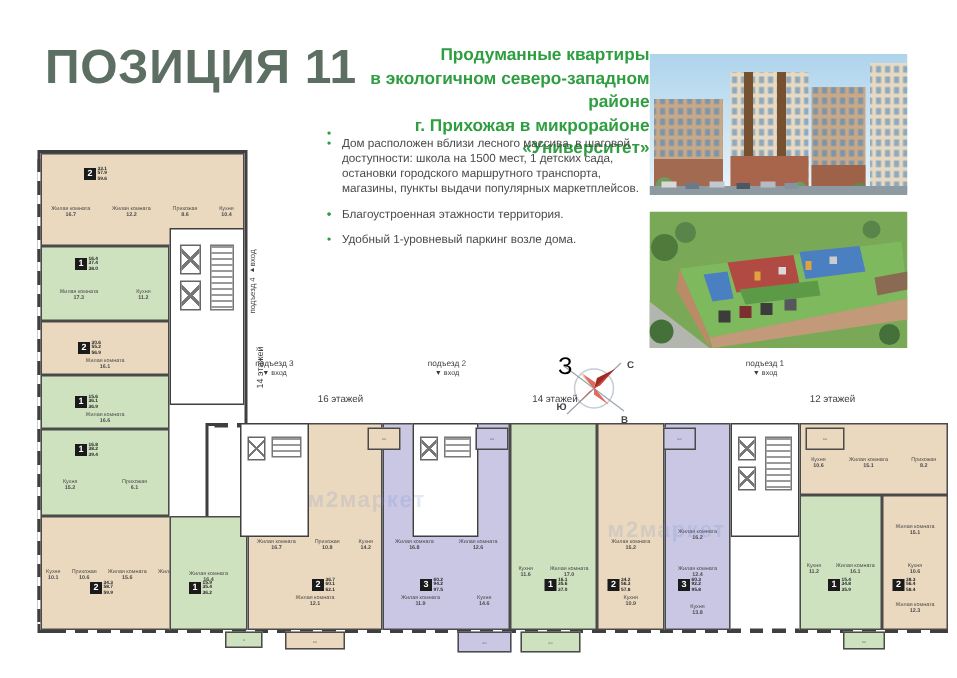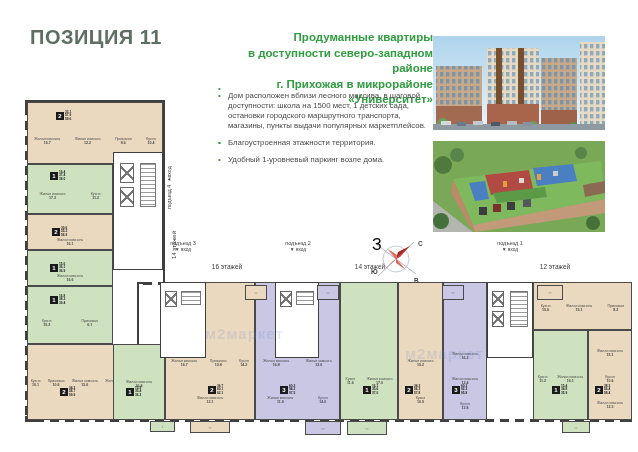--- a/index.html
+++ b/index.html
@@ -1,20 +1,20 @@
 <!DOCTYPE html>
 <html><head>
 <meta charset="utf-8">
 <style>
   * { margin:0; padding:0; box-sizing:border-box; }
   body { background:#888; font-family:"Liberation Sans", sans-serif; }
   .page { position:relative; width:638px; height:452px; background:#ffffff; overflow:hidden; margin:0 auto; }
 
   
-  .title { position:absolute; left:30px; top:26px; font-size:20px; font-weight:bold; color:#5c6f62; letter-spacing:.5px; }
+  .title { position:absolute; left:30px; top:26px; font-size:32px; font-weight:bold; color:#5c6f62; letter-spacing:.5px; }
   .subtitle { position:absolute; left:30px; top:60px; font-size:12.5px; color:#3d453f; line-height:16px; }
 
   
   .intro-head { position:absolute; left:218px; top:30px; font-size:11.5px; font-weight:bold; color:#2f9e41; line-height:15.5px; width:215px;text-align:right; }
   .bullets { position:absolute; left:218px; top:84px; width:208px; list-style:none; }
   .bullets li { position:relative; padding-left:10px; margin-bottom:7px; font-size:7.8px; color:#4a4a4a; line-height:10px; }
   .bullets li .mark { position:absolute; left:0; top:0; color:#2f9e41; font-size:8px; }
 
   
   .photo { position:absolute; left:433px; width:172px; border:0; overflow:hidden; }
@@ -58,21 +58,21 @@
 </style>
 </head>
 <body>
 
 <div class="page">
 
   <div class="title">ПОЗИЦИЯ 11</div>
 
   <div class="intro-head">
     <div>Продуманные квартиры</div>
-    <div>в доступности северо-западном районе</div>
+    <div>в экологичном северо-западном районе</div>
     <div>г. Прихожая в микрорайоне «Университет»</div>
   </div>
   <ul class="bullets" id="bullets">
       <li><span class="mark">•</span></li>
       <li><span class="mark">•</span><span>Дом расположен вблизи лесного массива, в шаговой доступности: школа на 1500 мест, 1 детских сада, остановки городского маршрутного транспорта, магазины, пункты выдачи популярных маркетплейсов.</span></li>
       <li><span class="mark">•</span></li>
       <li><span class="mark">•</span><span>Благоустроенная этажности территория.</span></li>
       <li><span class="mark">•</span><span>Удобный 1-уровневый паркинг возле дома.</span></li>
     </ul>
 

